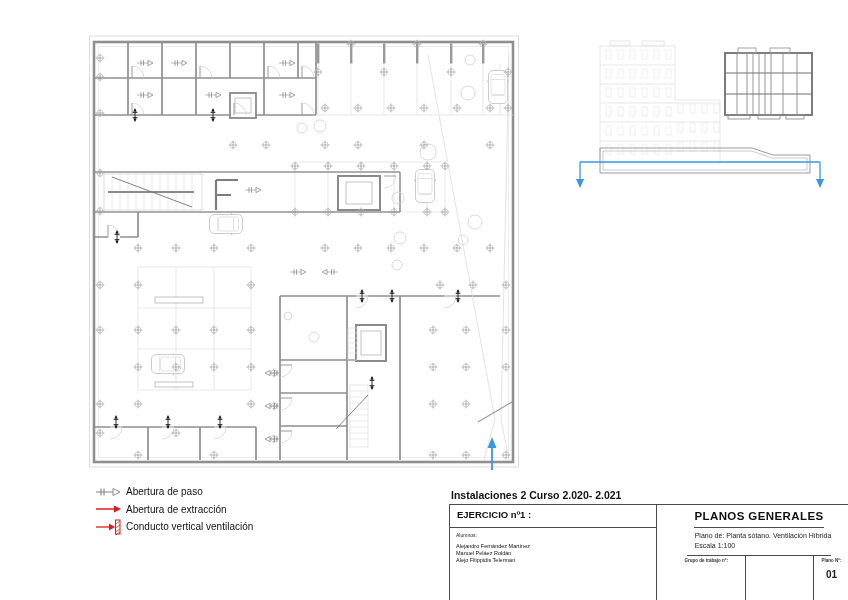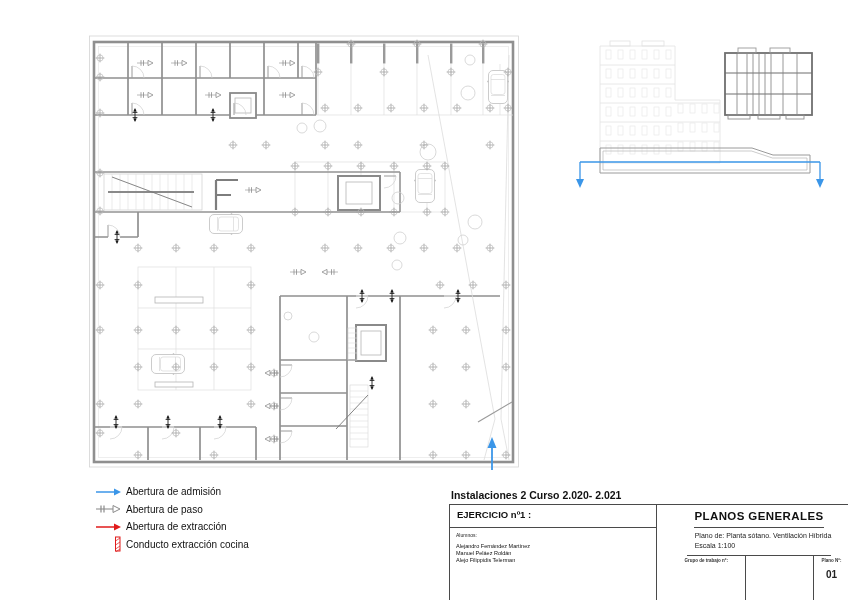--- a/index.html
+++ b/index.html
@@ -385,46 +385,41 @@
   <g>
     <path d="M10 134 H250 M10 134 V153 M250 134 V153" class="stroke-blue" stroke-width="1.3" fill="none"></path>
     <polygon points="6,151 14,151 10,160" class="fill-blue"></polygon>
     <polygon points="246,151 254,151 250,160" class="fill-blue"></polygon>
   </g>
 </svg>
 
 <div class="legend">
   <div class="legend-row">
     <svg class="legend-icon" viewBox="0 0 27 16">
-      <line x1="1" y1="8" x2="20" y2="8" class="stroke-blue" stroke-width="1.5"></line>
-      <polygon points="19,4.5 19,11.5 26,8" class="fill-blue"></polygon>
-    </svg>
-    <span class="legend-label">Abertura de admisión</span>
-  </div>
-  <div class="legend-row">
-    <svg class="legend-icon" viewBox="0 0 27 16">
       <line x1="1" y1="8" x2="18" y2="8" stroke="#9a9a9a" stroke-width="1.2"></line>
       <path d="M6 4.5 V11.5 M9 4.5 V11.5" stroke="#8a8a8a" stroke-width="1.2" fill="none"></path>
       <polygon points="18,4.5 18,11.5 25,8" fill="#ffffff" stroke="#8a8a8a" stroke-width="1"></polygon>
     </svg>
     <span class="legend-label">Abertura de paso</span>
   </div>
   <div class="legend-row">
     <svg class="legend-icon" viewBox="0 0 27 16">
       <line x1="1" y1="8" x2="20" y2="8" class="stroke-red" stroke-width="1.5"></line>
       <polygon points="19,4.5 19,11.5 26,8" class="fill-red"></polygon>
     </svg>
     <span class="legend-label">Abertura de extracción</span>
   </div>
   <div class="legend-row">
     <svg class="legend-icon" viewBox="0 0 27 16">
+      <line x1="1" y1="8" x2="15" y2="8" class="stroke-red" stroke-width="1.3"></line>
+      <polygon points="14,4.5 14,11.5 20,8" class="fill-red"></polygon>
       <rect x="20.5" y="1" width="4.5" height="14" fill="#ffffff" class="stroke-red" stroke-width="1"></rect>
       <path d="M20.5 5 l4.5 -3 M20.5 9 l4.5 -3 M20.5 13 l4.5 -3 M20.5 16 l4.5 -3" class="stroke-red" stroke-width="0.7" fill="none"></path>
     </svg>
-    <span class="legend-label">Conducto extracción cocina</span>
+    <span class="legend-label">Conducto vertical ventilación</span>
   </div>
 </div>
 
 <div class="titleblock">
   <div class="course-title">Instalaciones 2  Curso 2.020- 2.021</div>
   <div class="tb">
     <div class="tb-left">
       <div class="tb-exercise">EJERCICIO nº1 :</div>
       <div class="tb-students">
         <div class="tb-students-label">Alumnos:</div>

